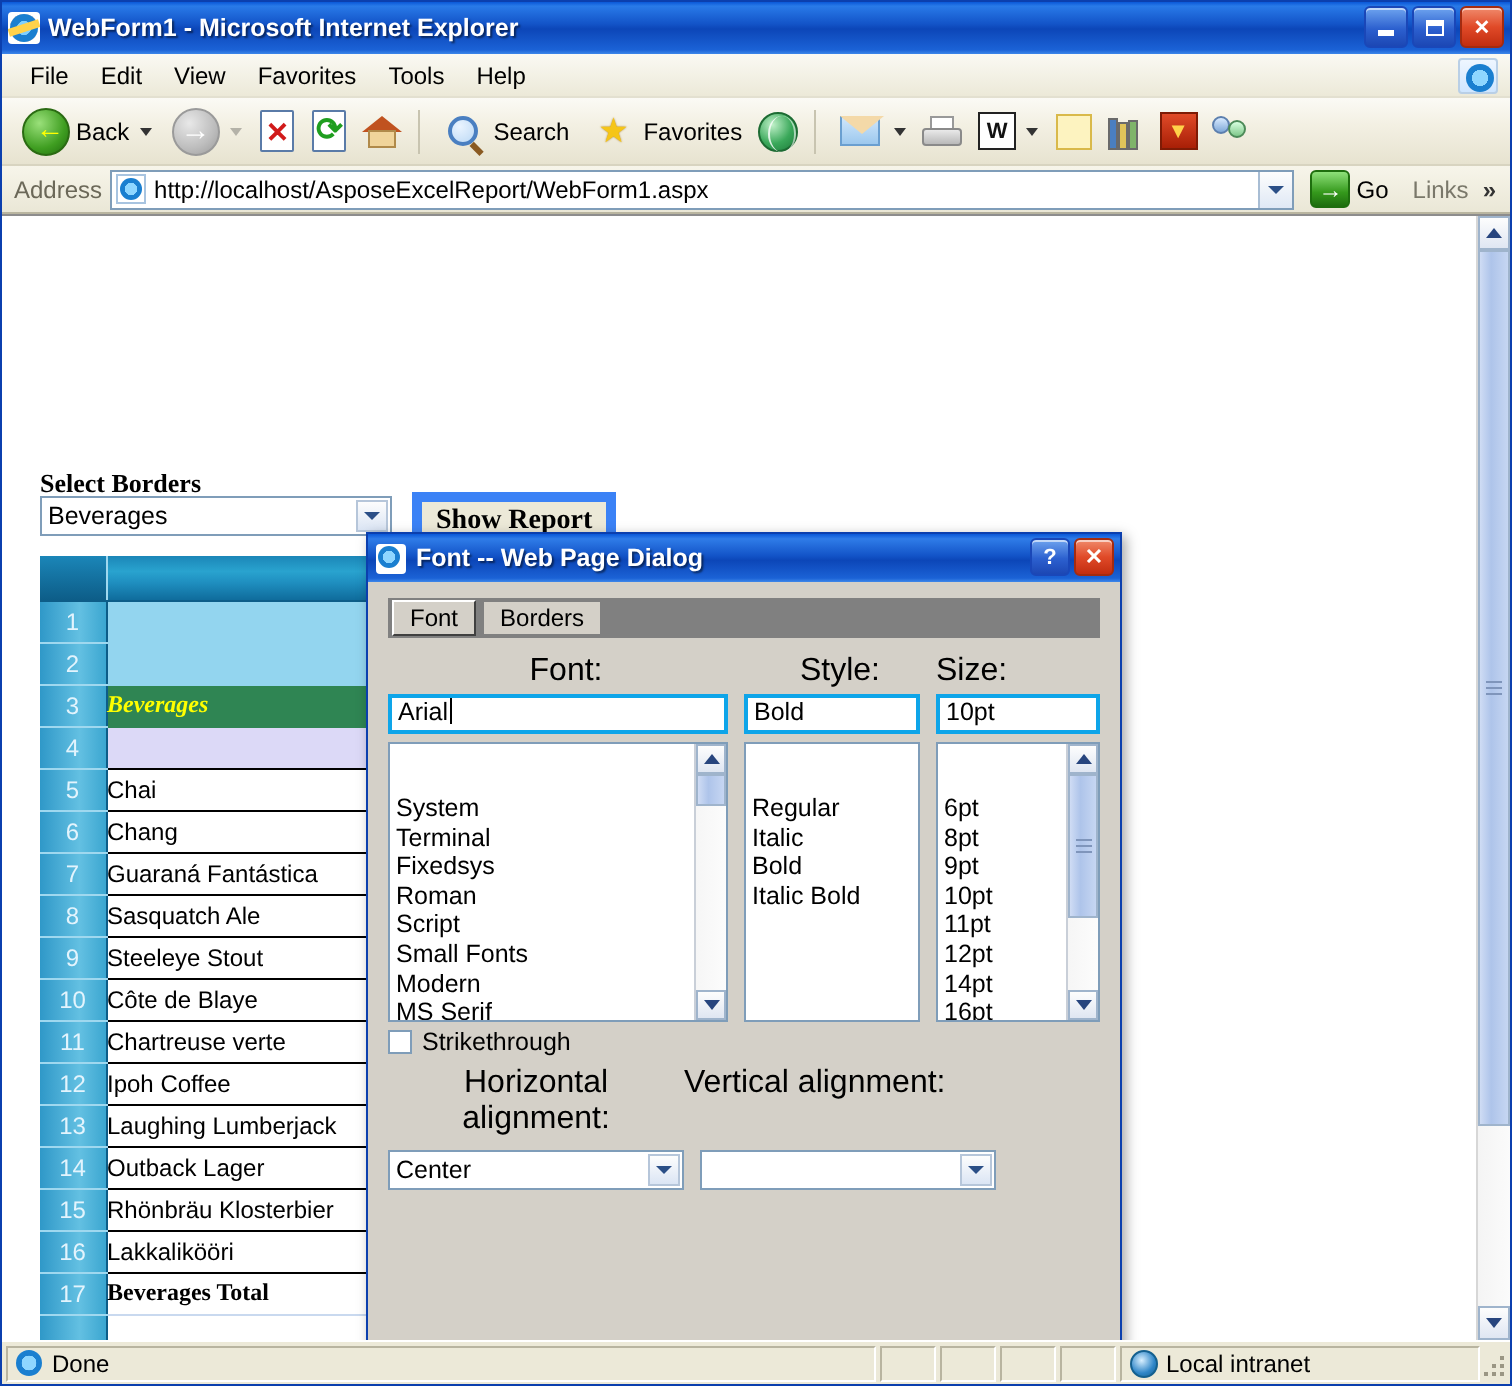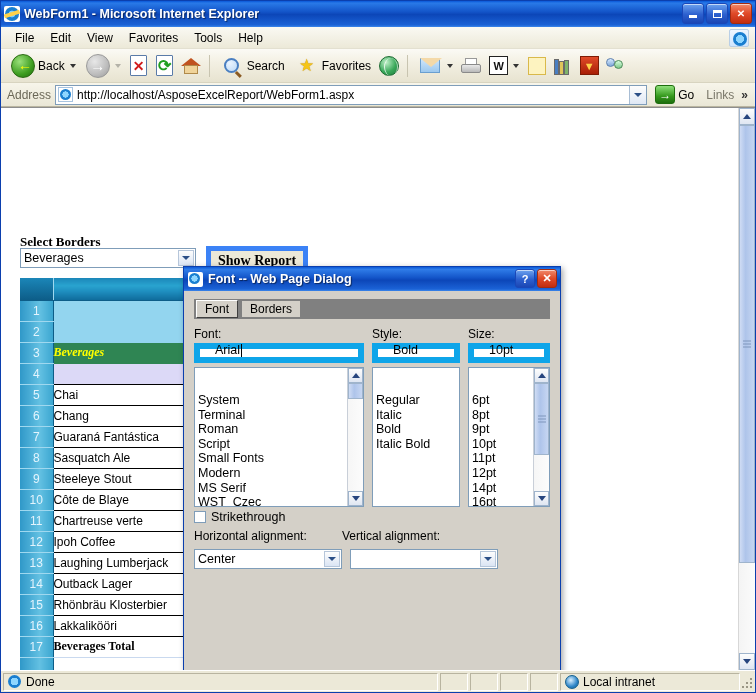--- a/index.html
+++ b/index.html
@@ -245,23 +245,23 @@
     box-shadow: inset 0 1px 0 rgba(255,255,255,.6);}
   .dbtn.help{background:linear-gradient(to bottom,#6ea4ef,#2c60cf 55%,#1c47b4);}
   .dbtn.close{background:linear-gradient(to bottom,#f08a6c,#e04a28 50%,#c22d10);border-color:#a32b10;}
 
   .dlg-body{ flex:1; position:relative; padding:8px 10px 0 10px; }
   .tabstrip{ height:20px; background:#808080; display:flex; align-items:center; padding:2px 2px; gap:4px;}
   .tab{ background:#d4d0c8; padding:1px 8px; font-size:12px; color:#000;}
   .tab.active{ border:1px solid #fff; border-right-color:#404040; border-bottom-color:#404040;}
 
   .row-lbls{ display:flex; margin-top:8px; font-size:12px;}
-  .fld-label{ font-size:12px; color:#000; }
-  .inp{ height:20px; background:#fff; border:6px solid #0ea5e9; font-size:12.5px;
-        display:flex;align-items:flex-end;padding-left:15px;}
+  .fld-label{ font-size:16px; color:#000;text-align:center; }
+  .inp{ height:20px; background:#fff; border:2px solid #0ea5e9; font-size:12.5px;
+        display:flex;align-items:flex-start;padding-left:3px;}
   .caretbar{ display:inline-block; width:1px; height:13px; background:#000; margin-left:1px;}
 
   .lists{ display:flex; gap:8px; margin-top:4px;}
   .listbox{ background:#fff; border:1px solid #7f9db9; height:140px; position:relative; overflow:hidden;}
   .lb-items{ padding:1px 0 0 3px; font-size:12.5px; line-height:14.6px;margin-top:24px;}
   .lb-items div{ white-space:nowrap;}
   .lb-scroll{ position:absolute; right:0; top:0; bottom:0; width:16px; background:#f7f7f7;
      border-left:1px solid #c9cfd8; display:flex; flex-direction:column;}
   .lbs-btn{height:15px;background:linear-gradient(to bottom,#fdfdfd,#dfe6f2);border:1px solid #9fb4cc;
      display:flex;align-items:center;justify-content:center;}
@@ -615,20 +615,21 @@
             <div class="inp" style="width:82px;">
               <span>10pt</span>
             </div>
           </div>
 
           <div class="lists">
             <div class="listbox" style="width:170px;">
               <div class="lb-items">
                 <div>System</div>
                 <div>Terminal</div>
+                <div>Fixedsys</div>
                 <div>Roman</div>
                 <div>Script</div>
                 <div>Small Fonts</div>
                 <div>Modern</div>
                 <div>MS Serif</div>
                 <div>WST_Czec</div>
               </div>
               <div class="lb-scroll">
                 <div class="lbs-btn">
                     <i class="sb-arrow-up"></i>

